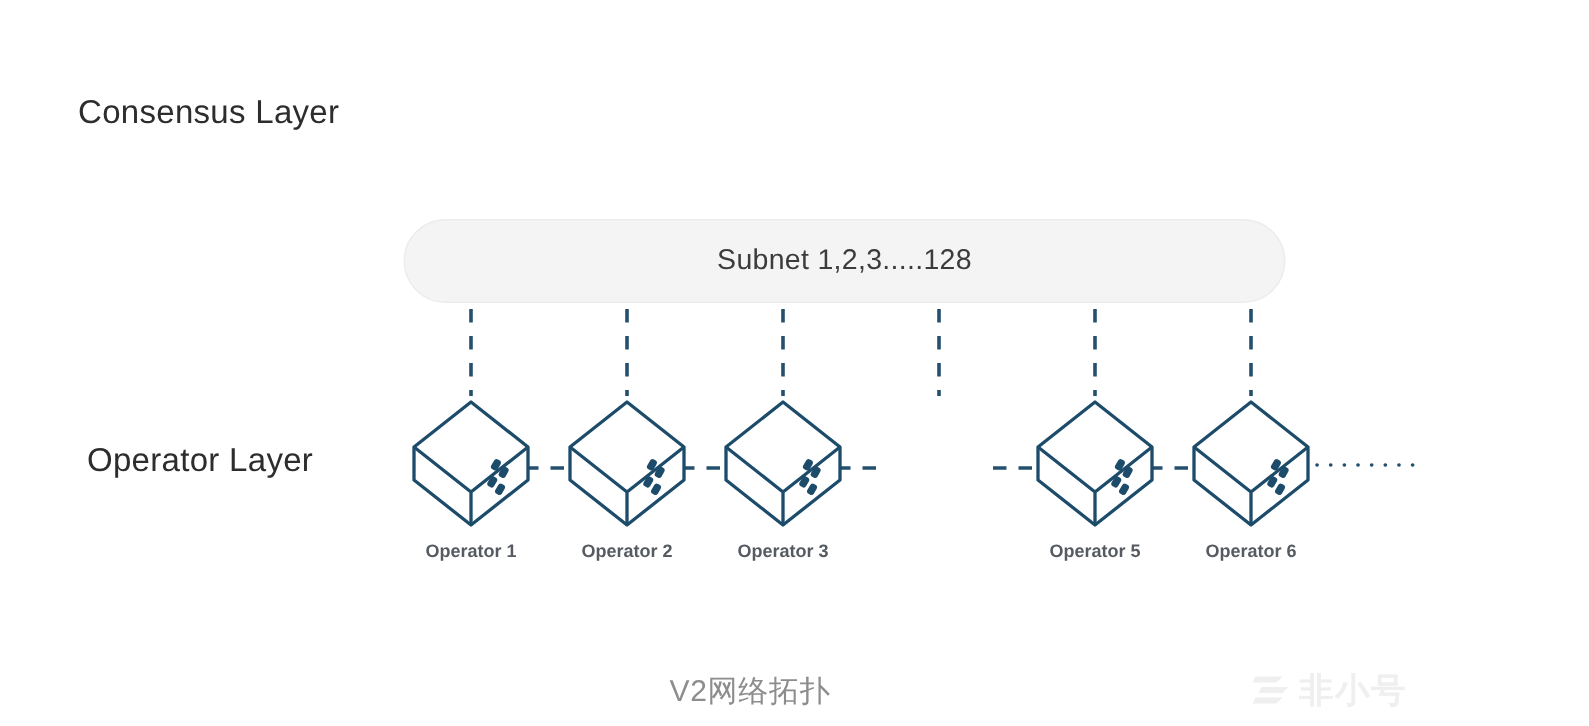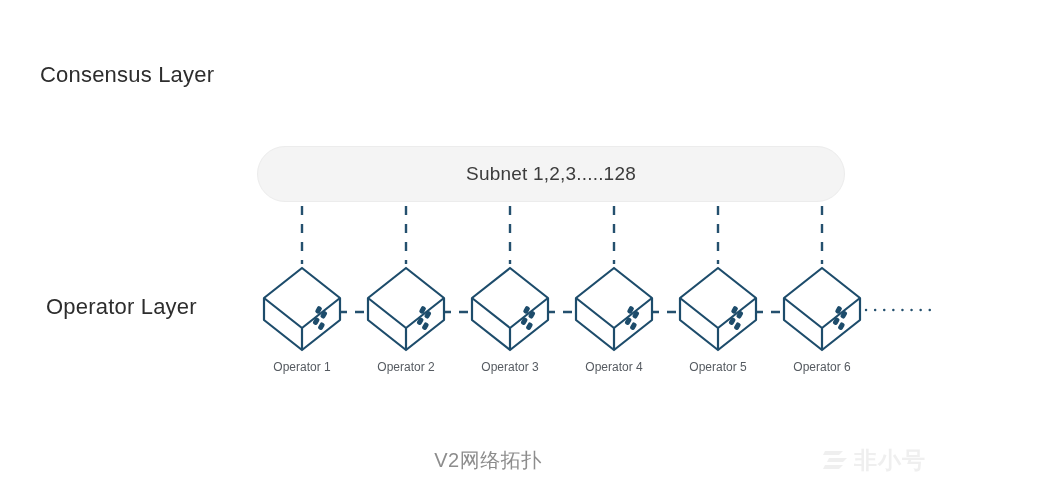--- a/index.html
+++ b/index.html
@@ -2,20 +2,21 @@
 <html><head>
 <meta charset="utf-8">
 <style>
   html,body{margin:0;padding:0;background:#ffffff;}
   .canvas{
     position:relative;
     width:936px;height:484px;
     background:#ffffff;
     overflow:hidden;
     font-family:"Liberation Sans", sans-serif;
+    margin-left:12px;
   }
   .layer-label{
     position:absolute;
     font-size:22px;
     line-height:26px;
     color:#2d2d2d;
     letter-spacing:.2px;
     white-space:nowrap;
   }
   .pill{
@@ -43,20 +44,21 @@
     left:0;top:0;
     width:1059px;height:484px;
     pointer-events:none;
   }
   .dash{stroke:#24506e;stroke-width:2.4;fill:none;}
   .cube{
     position:absolute;
     top:266px;
     width:80px;
     text-align:center;
+    font-weight:bold;
   }
   .cube svg{display:block;margin:0 auto;}
   .cube .op-label{
     display:block;
     margin-top:8px;
     font-size:12px;
     color:#565b61;
     white-space:nowrap;
   }
   .cube-edges{stroke:#1d4c6b;stroke-width:2.2;fill:#ffffff;stroke-linejoin:round;}
@@ -150,33 +152,20 @@
       <g class="ssv-glyph" transform="translate(58,52) rotate(-10)">
         <rect x="-2.5" y="-12" width="5" height="7.5" rx="2" transform="rotate(40 0 -8.2)"></rect>
         <rect x="1.8" y="-6.2" width="5" height="7.5" rx="2" transform="rotate(40 4.3 -2.5)"></rect>
         <rect x="-6.8" y="-1.2" width="5" height="7.5" rx="2" transform="rotate(40 -4.3 2.5)"></rect>
         <rect x="-2.5" y="4.6" width="5" height="7.5" rx="2" transform="rotate(40 0 8.2)"></rect>
       </g>
     </svg>
     <span class="op-label">Operator 3</span>
   </div>
 
-  <div class="cube" style="left:574px;">
-    <svg width="80" height="86" viewBox="0 0 80 86">
-      <path class="cube-edges" d="M40,2 L2,32 L2,54 L40,84 L78,54 L78,32 Z"></path>
-      <path class="cube-inner" d="M2,32 L40,62 L78,32 M40,62 L40,84"></path>
-      <g class="ssv-glyph" transform="translate(58,52) rotate(-10)">
-        <rect x="-2.5" y="-12" width="5" height="7.5" rx="2" transform="rotate(40 0 -8.2)"></rect>
-        <rect x="1.8" y="-6.2" width="5" height="7.5" rx="2" transform="rotate(40 4.3 -2.5)"></rect>
-        <rect x="-6.8" y="-1.2" width="5" height="7.5" rx="2" transform="rotate(40 -4.3 2.5)"></rect>
-        <rect x="-2.5" y="4.6" width="5" height="7.5" rx="2" transform="rotate(40 0 8.2)"></rect>
-      </g>
-    </svg>
-    <span class="op-label">Operator 4</span>
-  </div>
 
   <div class="cube" style="left:678px;">
     <svg width="80" height="86" viewBox="0 0 80 86">
       <path class="cube-edges" d="M40,2 L2,32 L2,54 L40,84 L78,54 L78,32 Z"></path>
       <path class="cube-inner" d="M2,32 L40,62 L78,32 M40,62 L40,84"></path>
       <g class="ssv-glyph" transform="translate(58,52) rotate(-10)">
         <rect x="-2.5" y="-12" width="5" height="7.5" rx="2" transform="rotate(40 0 -8.2)"></rect>
         <rect x="1.8" y="-6.2" width="5" height="7.5" rx="2" transform="rotate(40 4.3 -2.5)"></rect>
         <rect x="-6.8" y="-1.2" width="5" height="7.5" rx="2" transform="rotate(40 -4.3 2.5)"></rect>
         <rect x="-2.5" y="4.6" width="5" height="7.5" rx="2" transform="rotate(40 0 8.2)"></rect>

